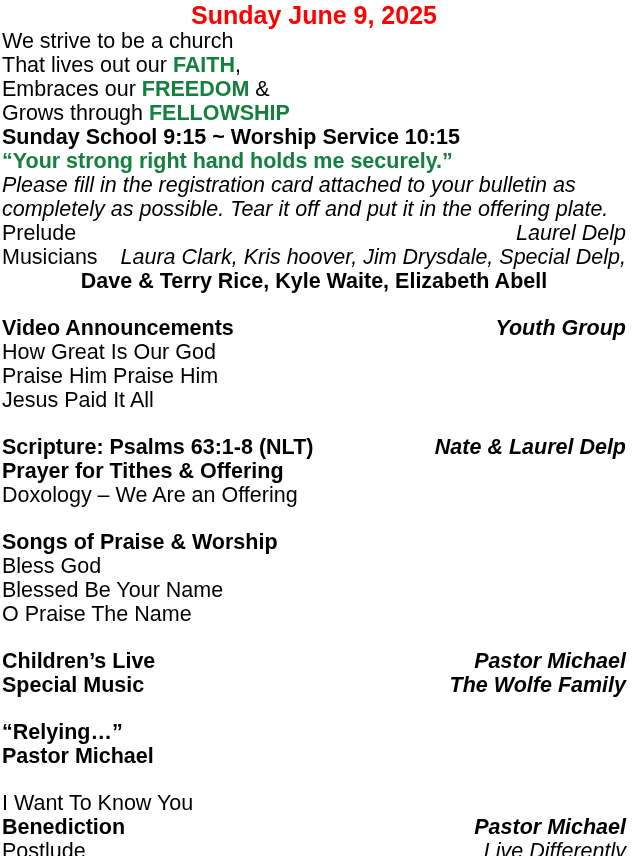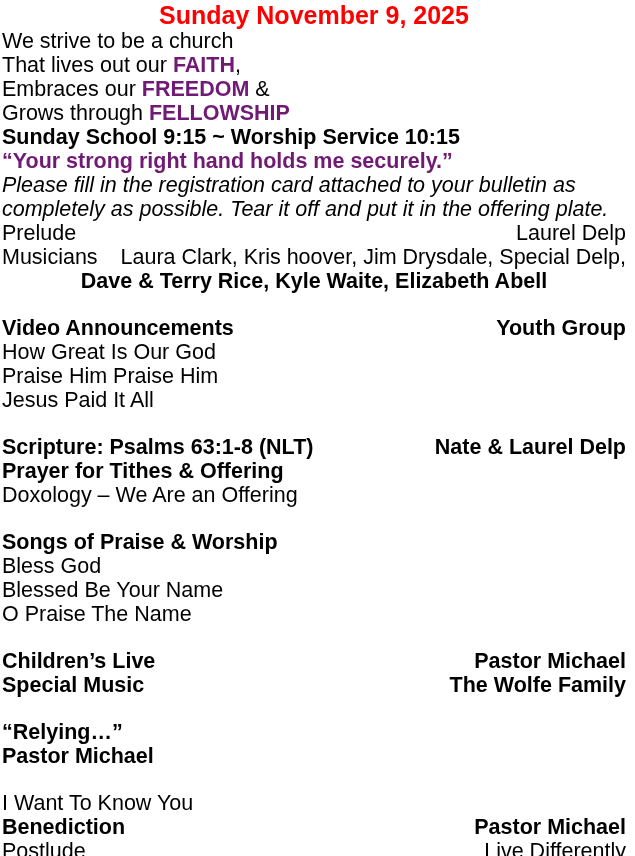--- a/index.html
+++ b/index.html
@@ -21,44 +21,44 @@
     box-sizing: border-box;
   }
   .inner {
     padding: 1px 9px 0 2px;
   }
   .line { white-space: nowrap; }
   .center { text-align: left; }
   .right-align { text-align: center; font-weight: bold; }
   .bold { font-weight: bold; }
   .italic { font-style: italic; }
-  .red { color: #701a75; }
+  .red { color: #15803d; }
   .title-line {
     font-size: 25px;
     line-height: 28px;
     font-weight: bold;
     text-align: center;
     color: #ff0000;
   }
   .row {
     display: flex;
     justify-content: space-between;
     align-items: baseline;
   }
   .row .label { flex: 0 0 auto; }
-  .row .value { flex: 1 1 auto; text-align: right; }
+  .row .value { flex: 1 1 auto; text-align: right; font-style: italic; }
   .spacer { height: 23px; }
 </style>
 </head>
 <body>
 
 <div class="page">
   <div class="inner">
 
-    <div class="title-line">Sunday November 9, 2025</div>
+    <div class="title-line">Sunday June 9, 2025</div>
 
     <div class="line center">We strive to be a church</div>
 
     <div class="line center"><span>That lives out our </span><span class="red bold">FAITH</span><span>,</span></div>
 
     <div class="line center"><span>Embraces our </span><span class="red bold">FREEDOM</span><span> &amp;</span></div>
 
     <div class="line center"><span>Grows through </span><span class="red bold">FELLOWSHIP</span></div>
 
     <div class="line center bold">Sunday School 9:15 ~ Worship Service 10:15</div>

